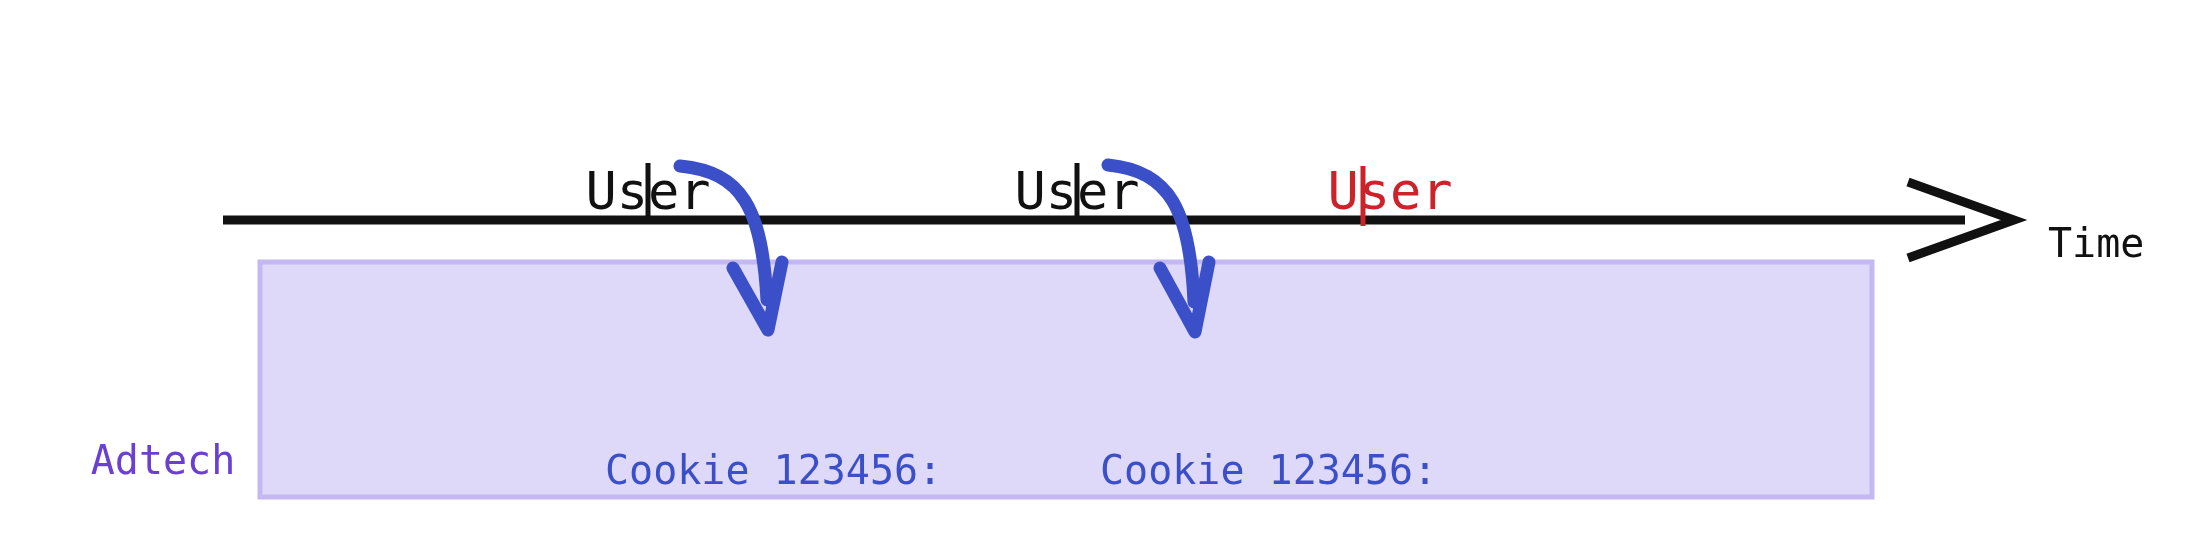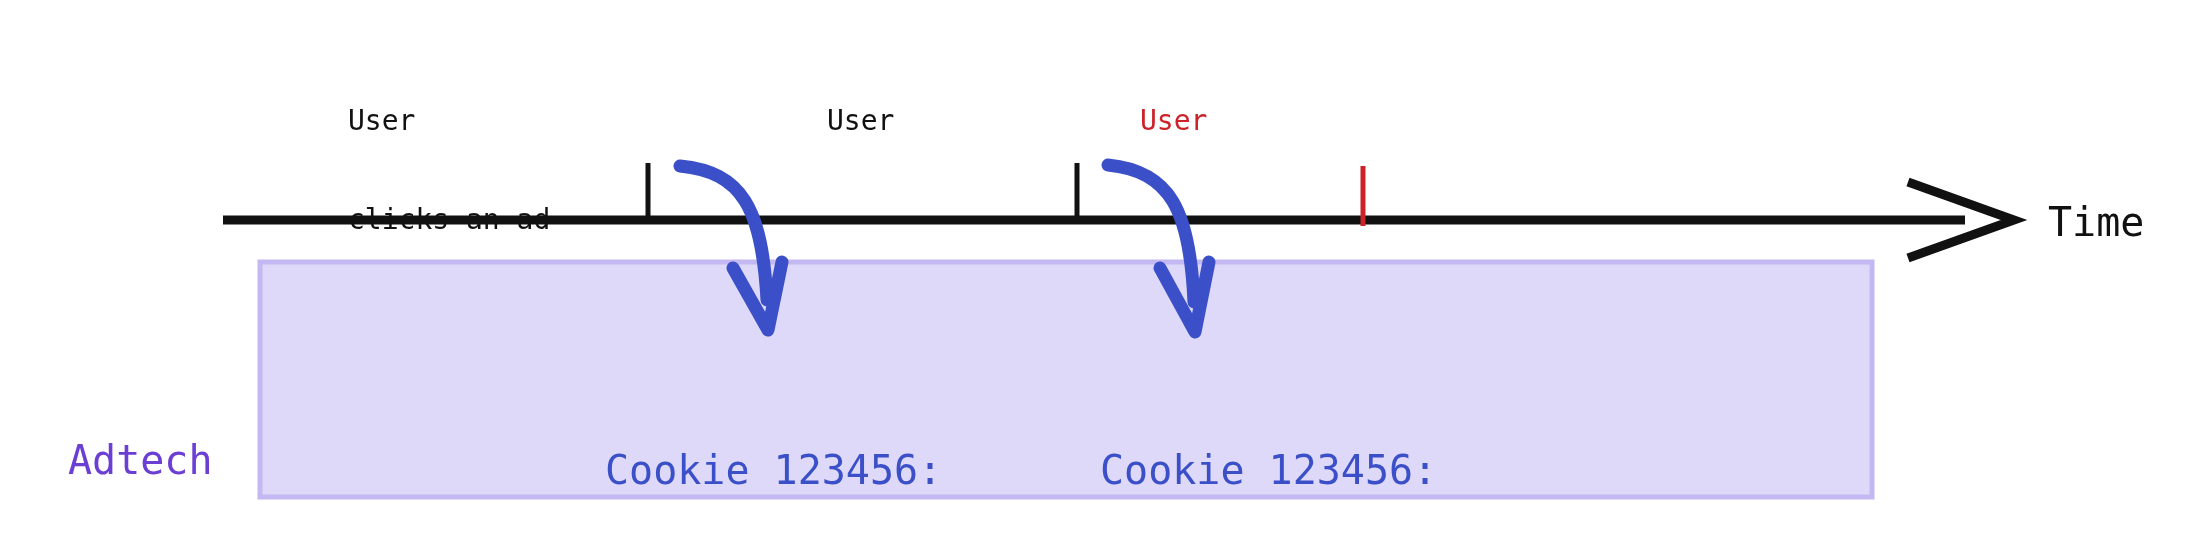--- a/index.html
+++ b/index.html
@@ -19,52 +19,53 @@
   }
   #diagram-svg {
     position: absolute;
     top: 0;
     left: 0;
     width: 2188px;
     height: 534px;
   }
   .evt-label {
     position: absolute;
-    text-align: left;
+    text-align: center;
     font-family: "DejaVu Sans Mono", "Liberation Mono", monospace;
-    font-size: 28px;
+    font-size: 52px;
     line-height: 1.18;
     font-weight: 400;
     letter-spacing: 0px;
     white-space: pre;
     pointer-events: none;
   }
   .evt-label .l1 { display: block; }
   .evt-label .l2 { display: block; }
   .evt-black { color: #111111; }
   .evt-red { color: #CC2229; }
 
   .axis-title {
     position: absolute;
     font-family: "DejaVu Sans Mono", "Liberation Mono", monospace;
     font-size: 40px;
     color: #111111;
     white-space: pre;
+    margin-top: 21px;
   }
 
   .server-label {
     position: absolute;
     font-family: "DejaVu Sans Mono", "Liberation Mono", monospace;
     font-size: 40px;
     line-height: 1.22;
     color: #6B3FD4;
     text-align: left;
     white-space: pre;
   }
-  .server-label .l1 { display: block; }
+  .server-label .l1 { display: block; text-align: center; }
 
   .log-entry {
     position: absolute;
     font-family: "DejaVu Sans Mono", "Liberation Mono", monospace;
     font-size: 40px;
     line-height: 1.22;
     color: #3B50C8;
     text-align: left;
     white-space: pre;
   }
@@ -93,21 +94,20 @@
     </g>
 
     <g>
       <path d="M 1108 165 C 1170 171, 1190 210, 1194 302" fill="none" stroke="#3B50C8" stroke-width="13" stroke-linecap="round"></path>
       <path d="M 1160 268 L 1195 332 L 1209 262" fill="none" stroke="#3B50C8" stroke-width="13" stroke-linecap="round" stroke-linejoin="round"></path>
     </g>
   </svg>
 
   <div class="evt-label evt-black" style="left:348px; top:38px; width:600px;">
     <span class="l1">User</span>
-    <span class="l2">clicks an ad</span>
   </div>
 
   <div class="evt-label evt-black" style="left:827px; top:38px; width:500px;">
     <span class="l1">User</span>
   </div>
 
   <div class="evt-label evt-red" style="left:1140px; top:38px; width:500px;">
     <span class="l1">User</span>
   </div>
 

